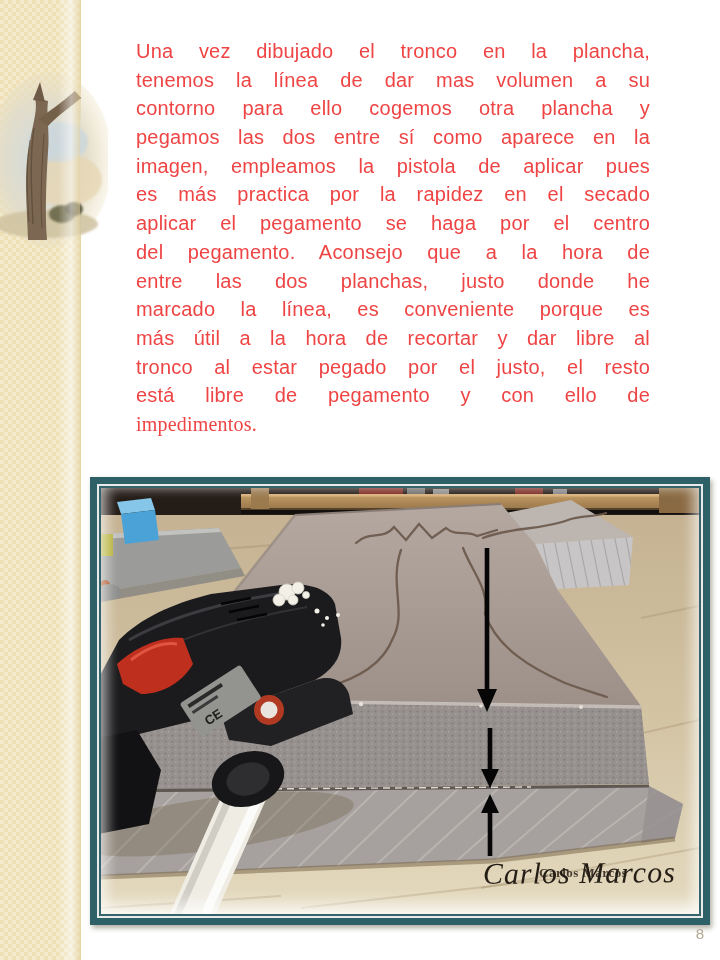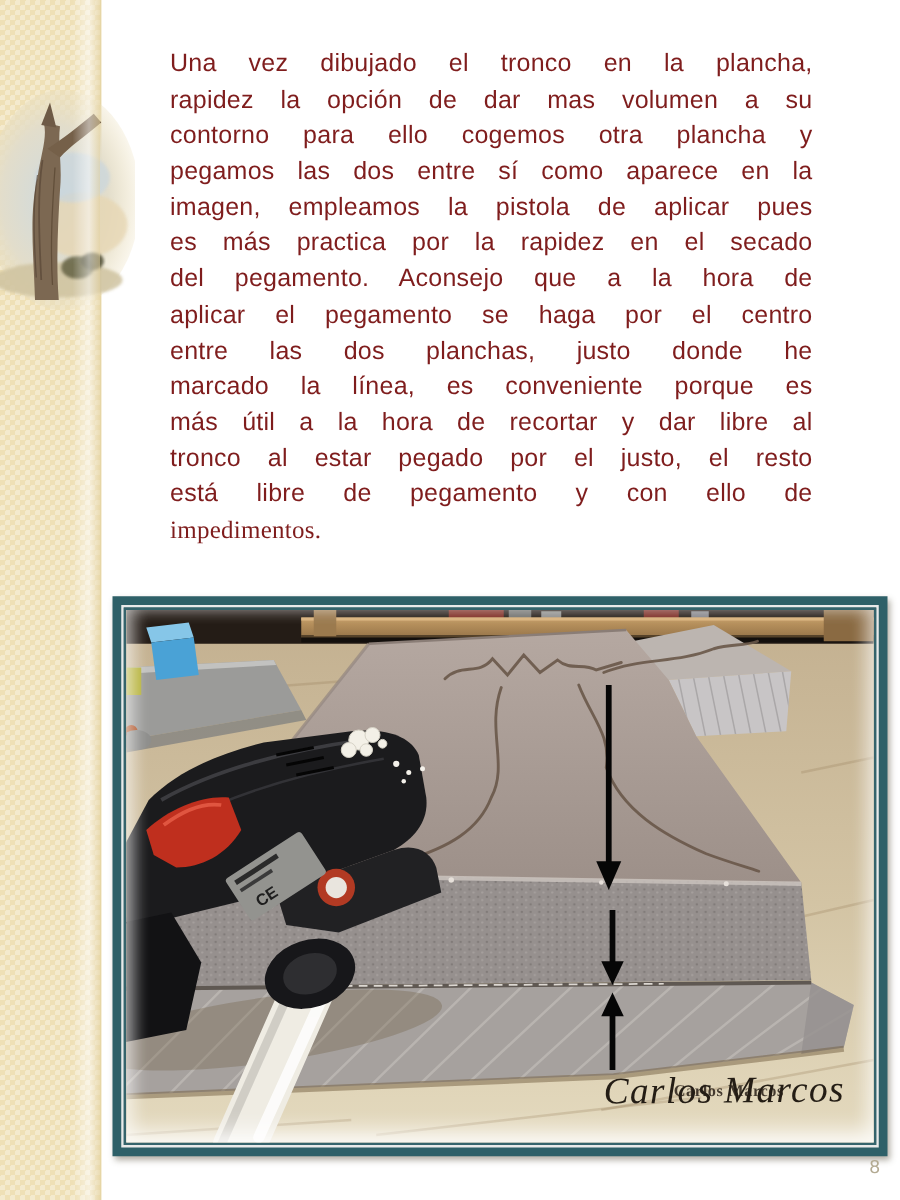--- a/index.html
+++ b/index.html
@@ -10,21 +10,21 @@
     background-color:#efe0b6;
     background-image:
       linear-gradient(45deg, rgba(255,255,255,.33) 25%, transparent 25%, transparent 75%, rgba(255,255,255,.33) 75%),
       linear-gradient(45deg, rgba(255,255,255,.33) 25%, transparent 25%, transparent 75%, rgba(255,255,255,.33) 75%);
     background-size:8px 8px;background-position:0 0,4px 4px;
     border-right:1px solid #e6d6a6;}
   .sidebar::after{content:"";position:absolute;right:0;top:0;width:22px;height:100%;
     background:linear-gradient(to right, rgba(255,255,255,0), rgba(255,255,255,.5) 60%, rgba(226,208,158,.55) 100%);}
   .tree-art{position:absolute;left:0;top:72px;width:108px;height:176px;}
   
-  .body-text{position:absolute;left:136px;top:37px;width:514px;color:#7f1d1d;}
+  .body-text{position:absolute;left:136px;top:37px;width:514px;color:#ef4444;}
   .tline{font-size:20px;height:28.7px;line-height:28.7px;white-space:normal;
          text-align:justify;text-align-last:justify;letter-spacing:.2px;}
   .tline.last{text-align-last:left;font-family:Liberation Serif, serif;}
   
   .photo-frame{position:absolute;left:90px;top:477px;width:606px;height:434px;
     background:#2e6068;padding:7px;box-shadow:2px 3px 5px rgba(80,70,50,.45);}
   .photo-frame .inner1{width:100%;height:100%;border:2px solid #e9eaea;box-sizing:border-box;}
   .photo-frame .inner2{width:100%;height:100%;border:2px solid #35646c;box-sizing:border-box;position:relative;}
   .photo{position:absolute;left:0;top:0;width:598px;height:426px;overflow:hidden;background:#cdbb98;}
   .photo svg{position:absolute;left:0;top:0;}
@@ -65,27 +65,27 @@
       <path d="M38,47 C50,39 62,30 75,19 L81,26 C68,37 56,45 48,54 Z" fill="#756049"></path>
       <path d="M33,28 L40,10 L45,30 Z" fill="#6e5a46"></path>
       <path d="M33,152 C31,112 30,82 34,56" stroke="#5c4a39" stroke-width="1.4" fill="none" opacity=".8"></path>
       <path d="M42,156 C40,122 42,92 44,62" stroke="#55432f" stroke-width="1" fill="none" opacity=".7"></path>
       <path d="M29,150 C27,118 26,92 30,68" stroke="#4e3e30" stroke-width="1" fill="none" opacity=".6"></path>
     </svg>
   </div>
 
   <div class="body-text">
     <div class="tline">Una vez dibujado el tronco en la plancha,</div>
-    <div class="tline">rapidez la opción de dar mas volumen a su</div>
+    <div class="tline">tenemos la línea de dar mas volumen a su</div>
     <div class="tline">contorno para ello cogemos otra plancha y</div>
     <div class="tline">pegamos las dos entre sí como aparece en la</div>
     <div class="tline">imagen,  empleamos la pistola de aplicar pues</div>
     <div class="tline">es más practica por la rapidez en el secado</div>
+    <div class="tline">aplicar el pegamento se haga por el  centro</div>
     <div class="tline">del pegamento. Aconsejo que a la hora de</div>
-    <div class="tline">aplicar el pegamento se haga por el  centro</div>
     <div class="tline">entre las dos planchas, justo donde he</div>
     <div class="tline">marcado la línea, es conveniente porque  es</div>
     <div class="tline">más  útil a la hora de recortar y dar libre al</div>
     <div class="tline">tronco al estar pegado por el justo, el resto</div>
     <div class="tline">está libre de pegamento y con ello de</div>
     <div class="tline last">impedimentos.</div>
   </div>
 
   <div class="photo-frame">
    <div class="inner1">

